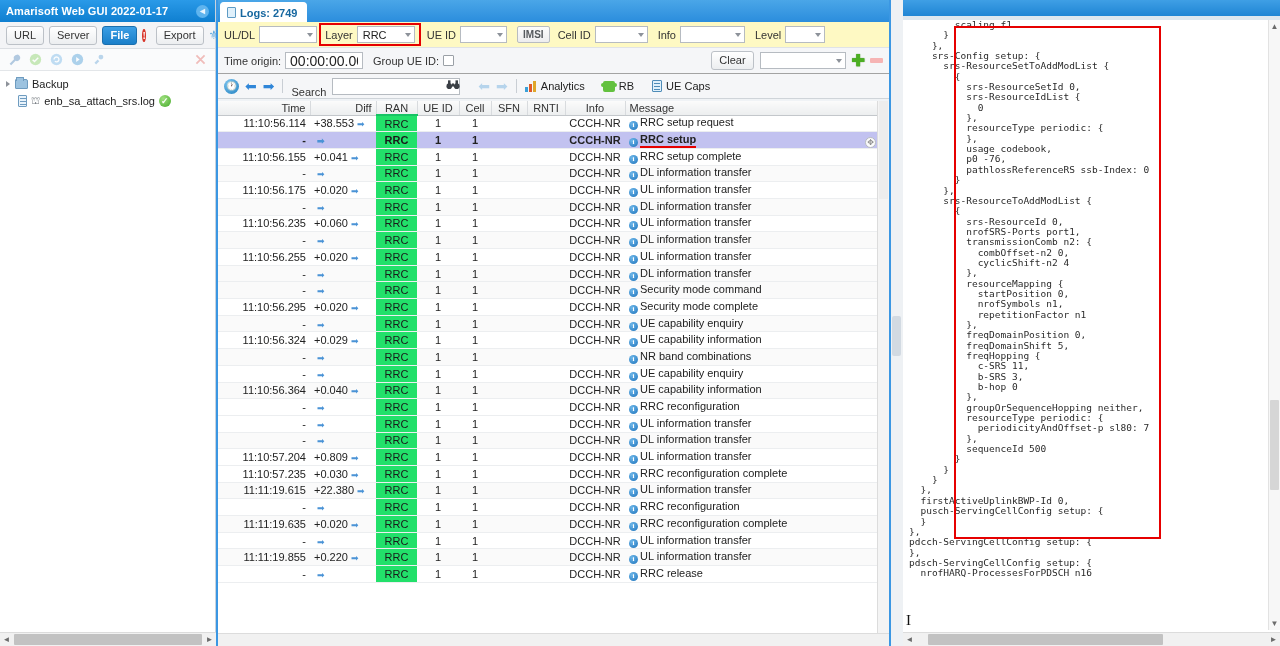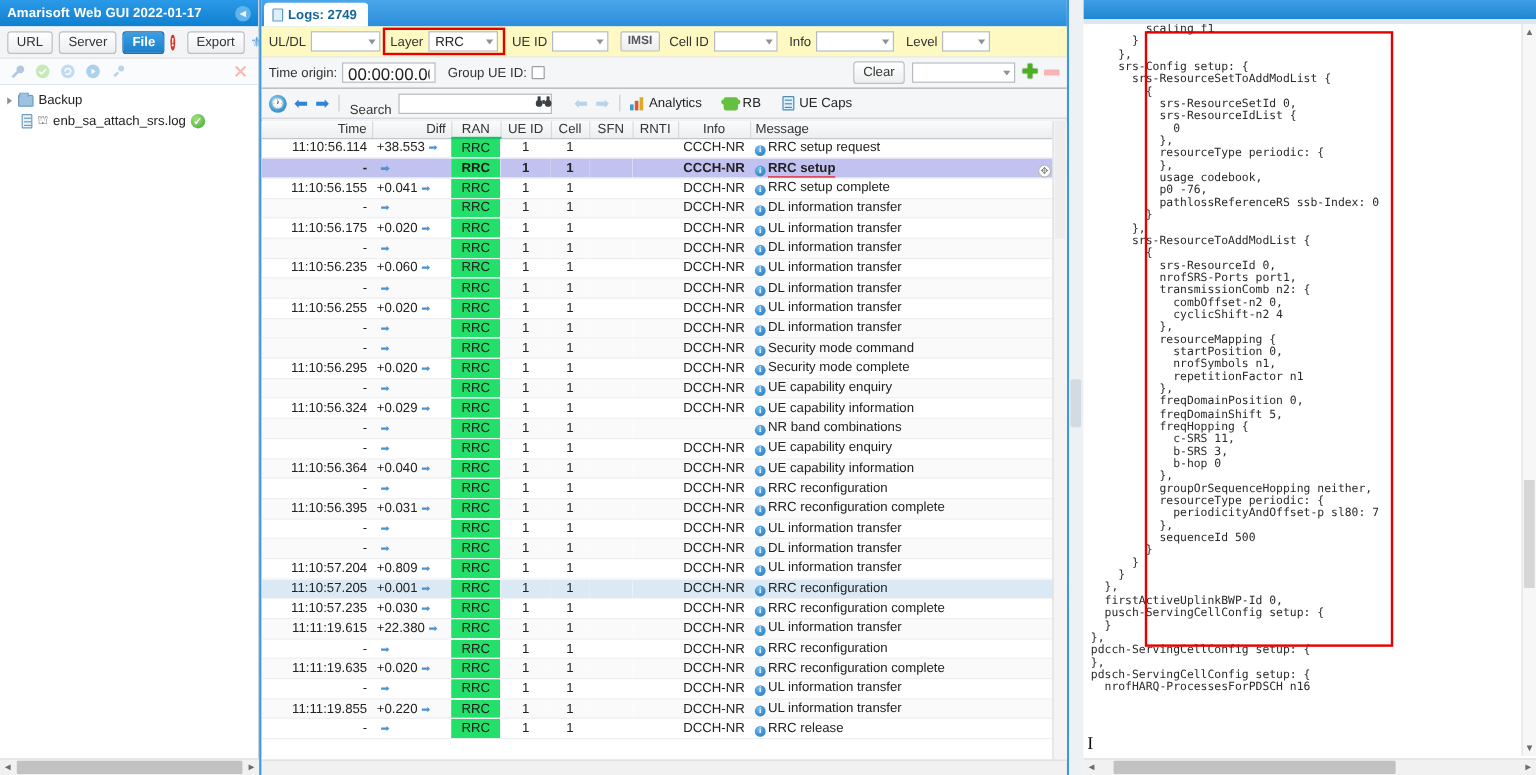--- a/index.html
+++ b/index.html
@@ -735,31 +735,20 @@
               <td class="c-time">-</td>
               <td class="c-diff"><span class="diff-ico">➡</span></td>
               <td class="c-ran">RRC</td>
               <td class="c-num">1</td>
               <td class="c-num">1</td>
               <td class="c-num"></td>
               <td class="c-num"></td>
               <td class="c-info">DCCH-NR</td>
               <td class="c-msg"><span class="info-dot">i</span><span>RRC reconfiguration</span></td>
             </tr>
-            <tr class="odd">
-              <td class="c-time">11:10:56.395</td>
-              <td class="c-diff">+0.031<span class="diff-ico">➡</span></td>
-              <td class="c-ran">RRC</td>
-              <td class="c-num">1</td>
-              <td class="c-num">1</td>
-              <td class="c-num"></td>
-              <td class="c-num"></td>
-              <td class="c-info">DCCH-NR</td>
-              <td class="c-msg"><span class="info-dot">i</span><span>RRC reconfiguration complete</span></td>
-            </tr>
             <tr class="even">
               <td class="c-time">-</td>
               <td class="c-diff"><span class="diff-ico">➡</span></td>
               <td class="c-ran">RRC</td>
               <td class="c-num">1</td>
               <td class="c-num">1</td>
               <td class="c-num"></td>
               <td class="c-num"></td>
               <td class="c-info">DCCH-NR</td>
               <td class="c-msg"><span class="info-dot">i</span><span>UL information transfer</span></td>
@@ -778,31 +767,20 @@
             <tr class="even">
               <td class="c-time">11:10:57.204</td>
               <td class="c-diff">+0.809<span class="diff-ico">➡</span></td>
               <td class="c-ran">RRC</td>
               <td class="c-num">1</td>
               <td class="c-num">1</td>
               <td class="c-num"></td>
               <td class="c-num"></td>
               <td class="c-info">DCCH-NR</td>
               <td class="c-msg"><span class="info-dot">i</span><span>UL information transfer</span></td>
-            </tr>
-            <tr class="hl-row">
-              <td class="c-time">11:10:57.205</td>
-              <td class="c-diff">+0.001<span class="diff-ico">➡</span></td>
-              <td class="c-ran">RRC</td>
-              <td class="c-num">1</td>
-              <td class="c-num">1</td>
-              <td class="c-num"></td>
-              <td class="c-num"></td>
-              <td class="c-info">DCCH-NR</td>
-              <td class="c-msg"><span class="info-dot">i</span><span>RRC reconfiguration</span></td>
             </tr>
             <tr class="even">
               <td class="c-time">11:10:57.235</td>
               <td class="c-diff">+0.030<span class="diff-ico">➡</span></td>
               <td class="c-ran">RRC</td>
               <td class="c-num">1</td>
               <td class="c-num">1</td>
               <td class="c-num"></td>
               <td class="c-num"></td>
               <td class="c-info">DCCH-NR</td>

